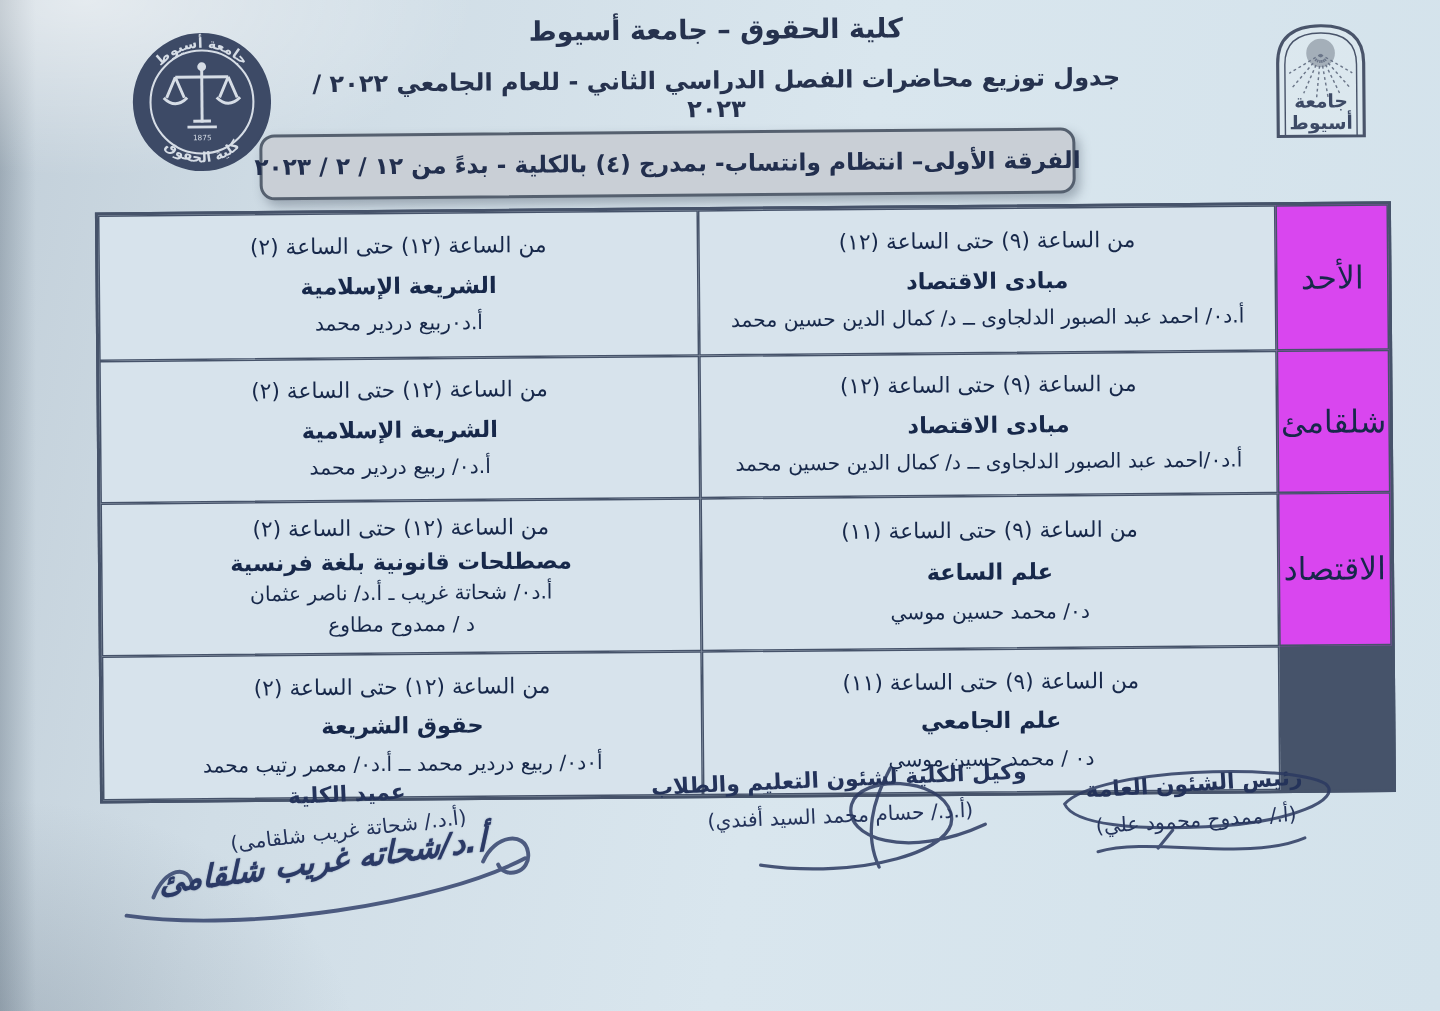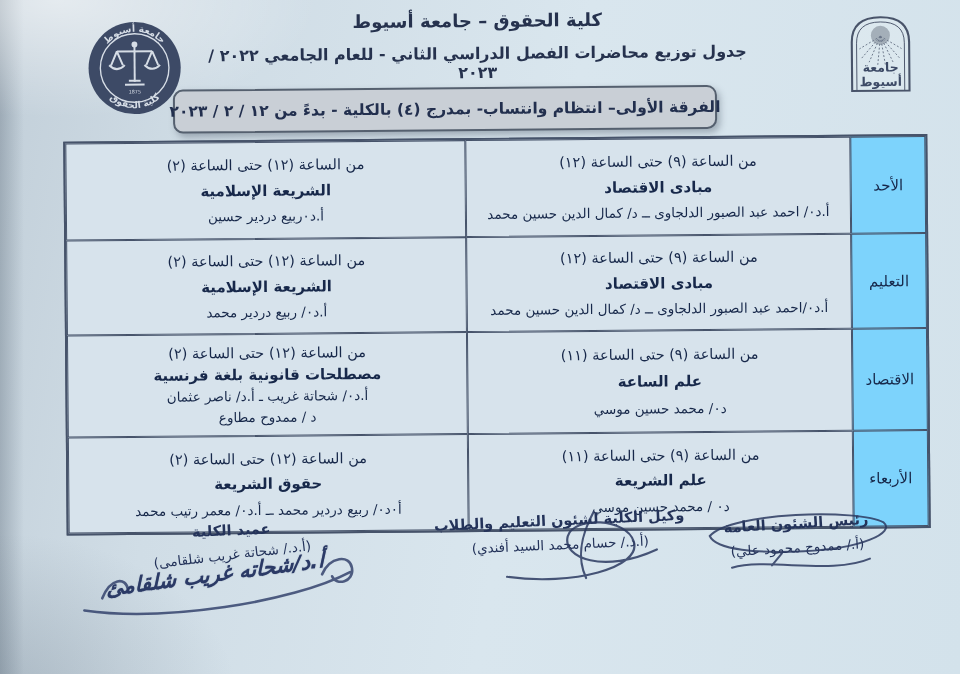--- a/index.html
+++ b/index.html
@@ -38,21 +38,21 @@
     border:2px solid #46536a;background:#46536a;gap:0;
   }
   .c{
     border:1px solid #46536a;background:#d7e3ec;
     display:flex;flex-direction:column;justify-content:space-evenly;align-items:center;
     text-align:center;direction:rtl;padding:5px 8px;box-sizing:border-box;color:#17284a;
   }
   .c .time{font-size:14.5px;}
   .c .subject{font-size:15px;font-weight:bold;}
   .c .lect{font-size:13.5px;}
-  .c.day{font-size:15px;justify-content:center;background:#7dd3fc;}
+  .c.day{font-size:21px;justify-content:center;background:#d946ef;}
 
   
   .sig{position:absolute;direction:rtl;text-align:center;color:#24335a;}
   .sig .t{font-size:14.5px;font-weight:bold;}
   .sig .n{font-size:13.5px;margin-top:8px;}
   .sig-right{left:695px;top:518px;width:200px;transform:rotate(-3deg);}
   .sig-mid{left:418px;top:513px;width:280px;transform:rotate(-2deg);}
   .sig-left{left:110px;top:520px;width:240px;transform:rotate(-2deg);}
   .sig-left .n{transform:rotate(-4deg);}
   .scribble{position:absolute;pointer-events:none;}
@@ -107,40 +107,40 @@
   <div class="hdr hdr2" style="position:absolute;">جدول توزيع محاضرات الفصل الدراسي الثاني - للعام الجامعي ٢٠٢٢ / ٢٠٢٣</div>
   <div class="banner">
     <span>الفرقة الأولى– انتظام وانتساب- بمدرج (٤) بالكلية - بدءً من ١٢ / ٢ / ٢٠٢٣</span>
   </div>
 
   <div class="tbl">
 
     <div class="c">
       <div class="time">من الساعة (١٢) حتى الساعة (٢)</div>
       <div class="subject">الشريعة الإسلامية</div>
-      <div class="lect">أ.د٠ربيع دردير حسين</div>
+      <div class="lect">أ.د٠ربيع دردير محمد</div>
     </div>
     <div class="c">
       <div class="time">من الساعة (٩) حتى الساعة (١٢)</div>
       <div class="subject">مبادى الاقتصاد</div>
       <div class="lect">أ.د٠/ احمد عبد الصبور الدلجاوى ــ د/ كمال الدين حسين محمد</div>
     </div>
     <div class="c day">الأحد</div>
 
     <div class="c">
       <div class="time">من الساعة (١٢) حتى الساعة (٢)</div>
       <div class="subject">الشريعة الإسلامية</div>
       <div class="lect">أ.د٠/ ربيع دردير محمد</div>
     </div>
     <div class="c">
       <div class="time">من الساعة (٩) حتى الساعة (١٢)</div>
       <div class="subject">مبادى الاقتصاد</div>
       <div class="lect">أ.د٠/احمد عبد الصبور الدلجاوى ــ د/ كمال الدين حسين محمد</div>
     </div>
-    <div class="c day">التعليم</div>
+    <div class="c day">شلقامئ</div>
 
     <div class="c">
       <div class="time">من الساعة (١٢) حتى الساعة (٢)</div>
       <div class="subject">مصطلحات قانونية بلغة فرنسية</div>
       <div class="lect">أ.د٠/ شحاتة غريب ـ أ.د/ ناصر عثمان</div>
       <div class="lect">د / ممدوح مطاوع</div>
     </div>
     <div class="c">
       <div class="time">من الساعة (٩) حتى الساعة (١١)</div>
       <div class="subject">علم الساعة</div>
@@ -148,24 +148,23 @@
     </div>
     <div class="c day">الاقتصاد</div>
 
     <div class="c">
       <div class="time">من الساعة (١٢) حتى الساعة (٢)</div>
       <div class="subject">حقوق الشريعة</div>
       <div class="lect">أ٠د٠/ ربيع دردير محمد ــ أ.د٠/ معمر رتيب محمد</div>
     </div>
     <div class="c">
       <div class="time">من الساعة (٩) حتى الساعة (١١)</div>
-      <div class="subject">علم الشريعة</div>
+      <div class="subject">علم الجامعي</div>
       <div class="lect">د٠ / محمد حسين موسي</div>
     </div>
-    <div class="c day">الأربعاء</div>
   </div>
 
   <div class="sig sig-right">
     <div class="t">رئيس الشئون العامة</div>
     <div class="n">(أ./ ممدوح محمود علي)</div>
   </div>
   <svg class="scribble" style="left:690px;top:508px;" width="215" height="80" viewBox="0 0 215 80">
     <g fill="none" stroke="#2c3a61" stroke-width="2" stroke-linecap="round" opacity="0.85">
       <path d="M18,30 C40,6 168,4 192,18 C204,28 170,44 112,46 C66,48 24,44 18,30"></path>
       <path d="M40,62 C75,52 140,70 178,54"></path>

